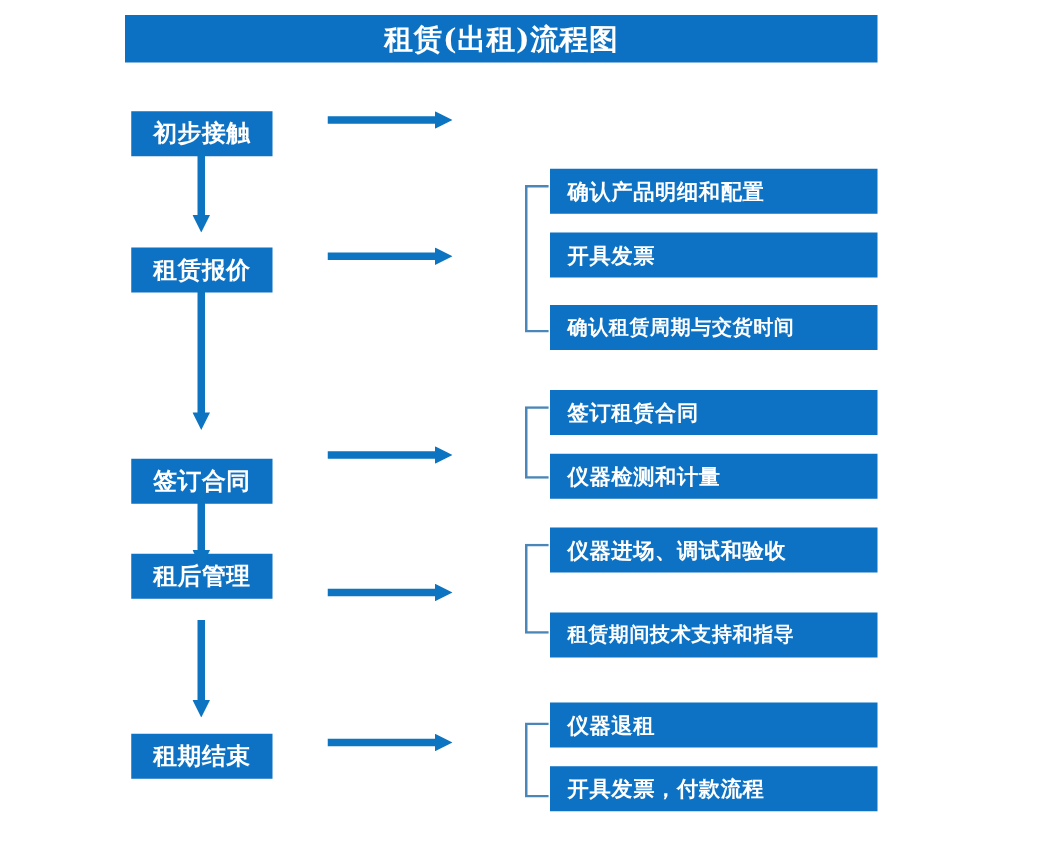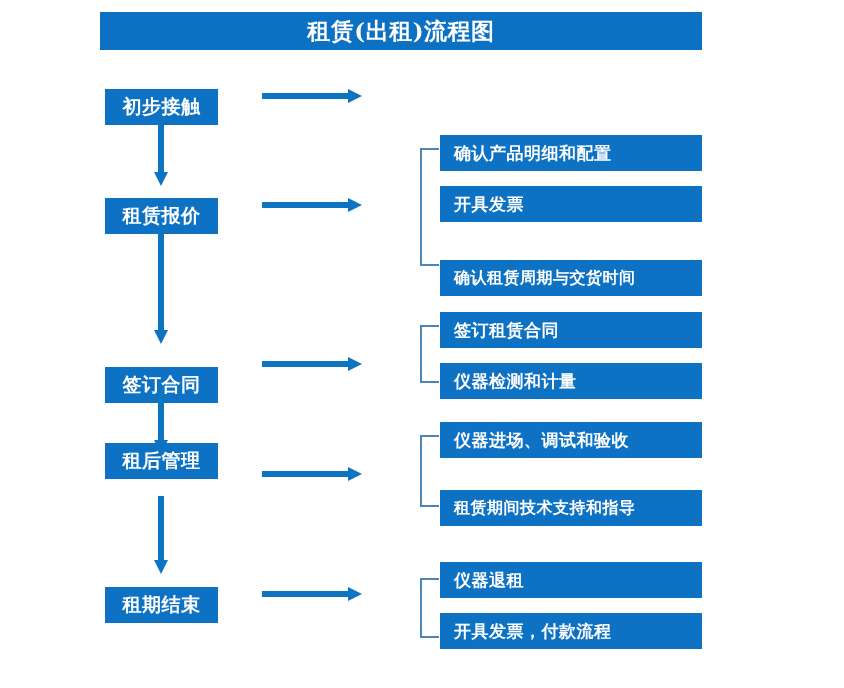--- a/index.html
+++ b/index.html
@@ -192,21 +192,21 @@
     <svg width="20" height="60" viewBox="0 0 20 60">
       <path d="M20,1 L2,1 L2,59 L20,59" fill="none" stroke="#4a86b8" stroke-width="2"></path>
     </svg>
   </div>
 
 
   <div class="detail-box" style="top:135px;">确认产品明细和配置</div>
 
   <div class="detail-box" style="top:186px;">开具发票</div>
 
-  <div class="detail-box wide" style="top:260px;">确认租赁周期与交货时间</div>
+  <div class="detail-box wide" style="top:244px;">确认租赁周期与交货时间</div>
 
   <div class="detail-box" style="top:312px;">签订租赁合同</div>
 
   <div class="detail-box" style="top:363px;">仪器检测和计量</div>
 
   <div class="detail-box" style="top:422px;">仪器进场、调试和验收</div>
 
   <div class="detail-box wide" style="top:490px;">租赁期间技术支持和指导</div>
 
   <div class="detail-box" style="top:562px;">仪器退租</div>

